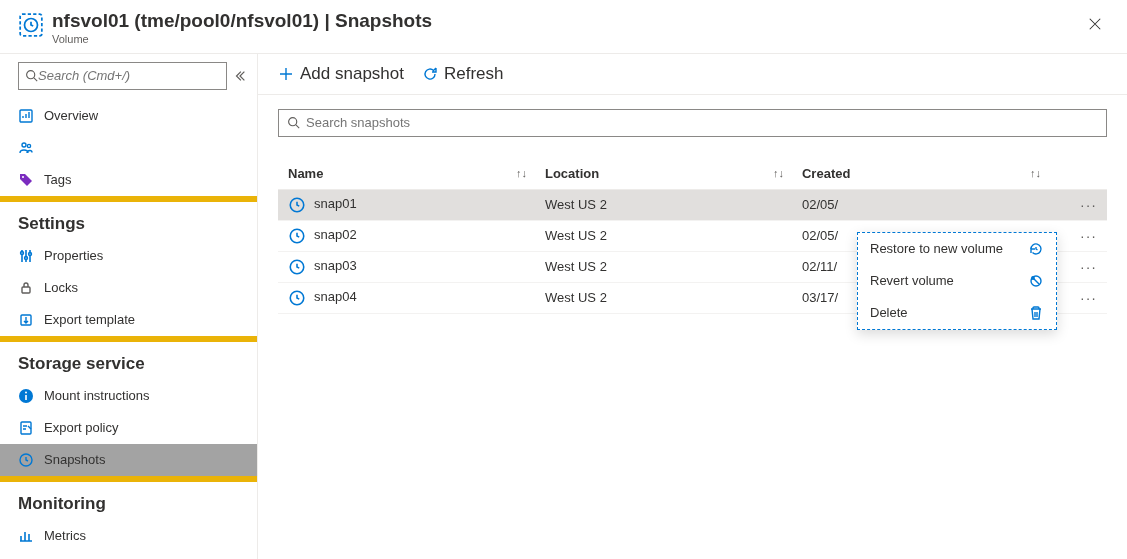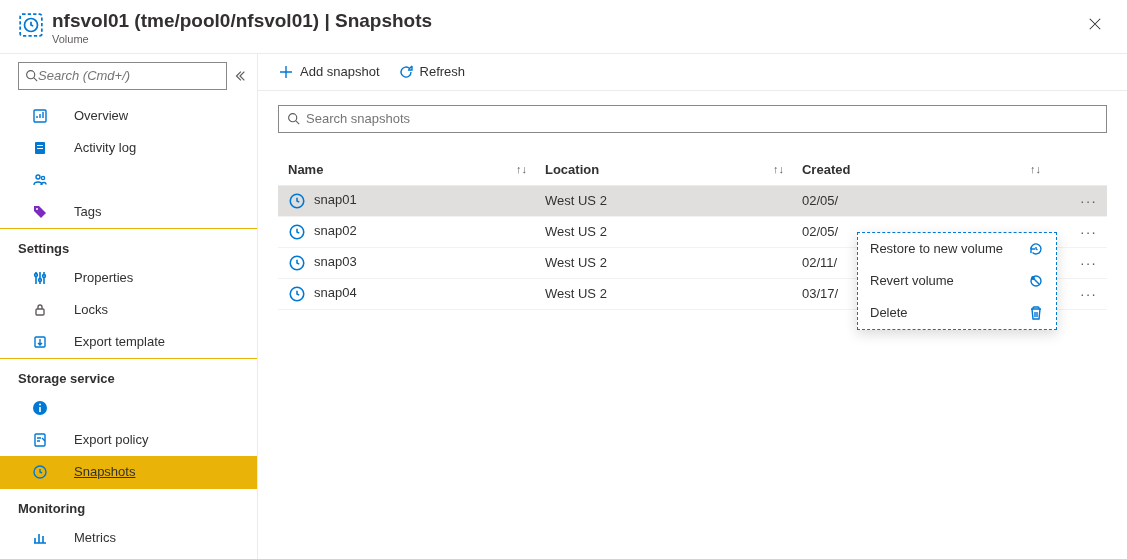--- a/index.html
+++ b/index.html
@@ -11,28 +11,28 @@
 .header h1 { font-size: 19px; font-weight: 600; line-height: 1.2; }
 .header .sub { font-size: 11px; color: #605e5c; }
 .header .close { width: 28px; height: 28px; display: flex; align-items: center; justify-content: center; cursor: pointer; }
 .body { display: flex; flex: 1 1 auto; min-height: 0; }
 .sidebar { width: 258px; border-right: 1px solid #edebe9; display: flex; flex-direction: column; overflow-y: auto; }
 .searchwrap { display: flex; align-items: center; padding: 8px 10px 10px 18px; gap: 6px; }
 .search { flex: 1; display: flex; align-items: center; border: 1px solid #8a8886; height: 28px; padding: 0 6px; }
 .search input { border: none; outline: none; font-size: 13px; flex: 1; background: transparent; font-style: italic; color: #605e5c; }
 .chev { width: 14px; height: 14px; cursor: pointer; color: #605e5c; }
 .nav { display: flex; flex-direction: column; padding-bottom: 10px; }
-.navgroup { font-weight: 600; font-size: 13px; padding: 12px 18px 6px 18px; border-top: 1px solid #eab308; }
-.navitem { display: flex; align-items: center; gap: 26px; padding: 6px 32px; height: 32px; cursor: pointer; }
-.navitem.selected { background: #eab308; text-decoration: underline; }
+.navgroup { font-weight: 600; font-size: 17px; padding: 12px 18px 6px 18px; border-top: 6px solid #eab308; }
+.navitem { display: flex; align-items: center; gap: 10px; padding: 6px 18px; height: 32px; cursor: pointer; }
+.navitem.selected { background: #a3a3a3; }
 .navitem .nicon { width: 16px; height: 16px; flex: 0 0 auto; }
 .navitem span.lbl { flex: 1; }
 .main { flex: 1; display: flex; flex-direction: column; min-width: 0; position: relative; }
 .toolbar { display: flex; align-items: center; gap: 18px; padding: 10px 20px; border-bottom: 1px solid #edebe9; }
-.tbtn { display: flex; align-items: center; gap: 6px; cursor: pointer; font-size: 13px; }
+.tbtn { display: flex; align-items: center; gap: 6px; cursor: pointer; font-size: 17px; }
 .tbtn svg { width: 16px; height: 16px; color: #0078d4; }
 .content { padding: 14px 20px; flex: 1; overflow: auto; }
 .snapsearch { display: flex; align-items: center; border: 1px solid #8a8886; height: 28px; padding: 0 8px; gap: 6px; margin-bottom: 10px; }
 .snapsearch input { border: none; outline: none; font-size: 13px; flex: 1; background: transparent; }
 .grid { width: 100%; border-collapse: collapse; margin-top: 21px; }
 .grid th { text-align: left; font-weight: 600; font-size: 13px; padding: 8px 10px; border-bottom: 1px solid #edebe9; position: relative; }
 .grid th .sort { position: absolute; right: 8px; top: 50%; transform: translateY(-50%); color: #605e5c; font-size: 11px; }
 .grid td { padding: 6px 10px; border-bottom: 1px solid #f3f2f1; vertical-align: middle; }
 .grid tr.row.sel td { background: #e1dfdd; }
 .rowicon { width: 18px; height: 18px; display: inline-block; vertical-align: middle; margin-right: 8px; color: #0078d4; }
@@ -90,30 +90,20 @@
             <span class="nicon">
               <svg viewBox="0 0 16 16" fill="none" stroke="#0078d4" stroke-width="1.4">
                 <rect x="2" y="2" width="12" height="12" rx="1"></rect>
                 <path d="M5 10V8M8 10V6M11 10V4"></path>
               </svg>
             </span>
             <span class="lbl">Overview</span>
           </div>
           <div class="navitem">
             <span class="nicon">
-              <svg viewBox="0 0 16 16" fill="#0078d4">
-                <rect x="3" y="2" width="10" height="12" rx="1" fill="#0078d4"></rect>
-                <rect x="5" y="5" width="6" height="1" fill="#fff"></rect>
-                <rect x="5" y="8" width="6" height="1" fill="#fff"></rect>
-              </svg>
-            </span>
-            <span class="lbl">Activity log</span>
-          </div>
-          <div class="navitem">
-            <span class="nicon">
               <svg viewBox="0 0 16 16" fill="none" stroke="#0078d4" stroke-width="1.4">
                 <circle cx="6" cy="5" r="2"></circle>
                 <circle cx="11" cy="6" r="1.6"></circle>
                 <path d="M2 13c0-2 2-3 4-3s4 1 4 3M9 13c0-1.5 1.5-2.5 3-2.5s2 .5 2 2"></path>
               </svg>
             </span>
           </div>
           <div class="navitem">
             <span class="nicon">
               <svg viewBox="0 0 16 16" fill="#7b2cbf">
@@ -155,20 +145,21 @@
           </div>
           <div class="navgroup">Storage service</div>
           <div class="navitem">
             <span class="nicon">
               <svg viewBox="0 0 16 16" fill="#0078d4">
                 <circle cx="8" cy="8" r="7"></circle>
                 <rect x="7.2" y="7" width="1.6" height="5" fill="#fff"></rect>
                 <circle cx="8" cy="4.5" r="1" fill="#fff"></circle>
               </svg>
             </span>
+            <span class="lbl">Mount instructions</span>
           </div>
           <div class="navitem">
             <span class="nicon">
               <svg viewBox="0 0 16 16" fill="none" stroke="#0078d4" stroke-width="1.4">
                 <rect x="3" y="2" width="10" height="12" rx="1"></rect>
                 <path d="M10 6l3 3M5 6h4M5 9h3"></path>
               </svg>
             </span>
             <span class="lbl">Export policy</span>
           </div>

